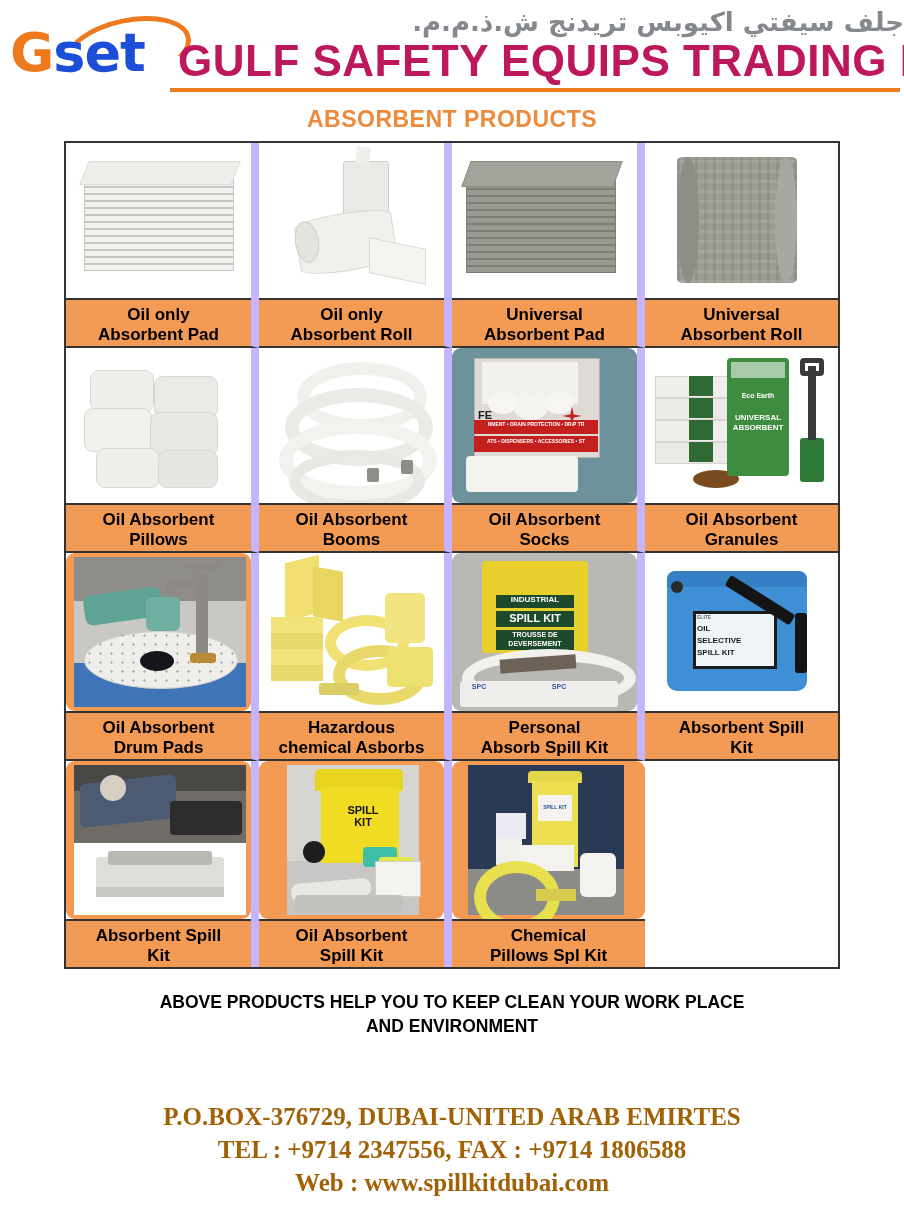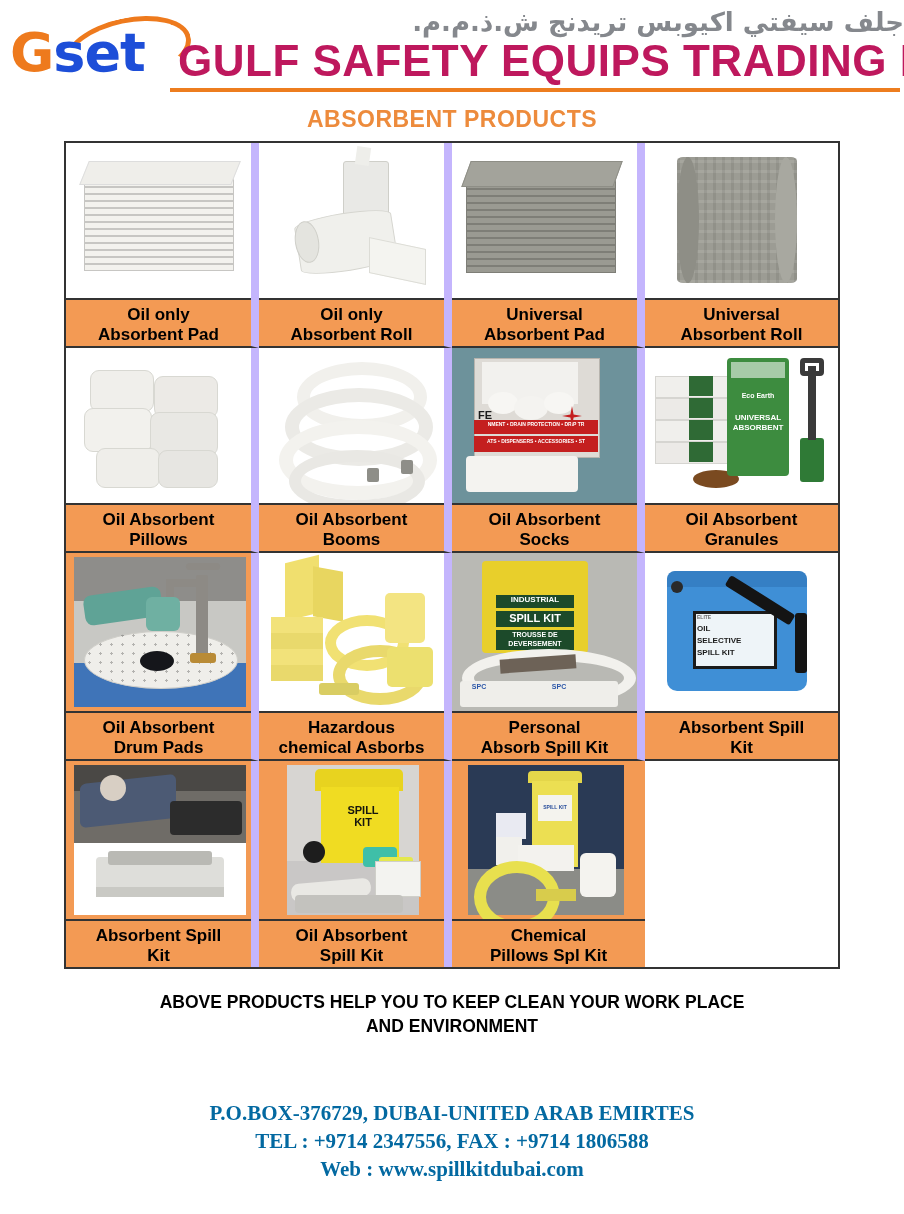--- a/index.html
+++ b/index.html
@@ -119,20 +119,21 @@
     border-bottom: 2px solid #333333;
   }
   .cell:last-child { border-right: none; }
   .grid-row:last-child .cell { border-bottom: none; }
 
   .photo {
     height: 155px;
     background: #ffffff;
     position: relative;
     overflow: hidden;
+    border-radius: 9px;
   }
   .photo.tall { height: 158px; }
   .label {
     background: #f39a54;
     border-top: 2px solid #333333;
     text-align: center;
     font-size: 17px;
     font-weight: bold;
     color: #000000;
     line-height: 1.18;
@@ -183,22 +184,22 @@
     font-weight: bold;
     color: #000000;
     font-family: "Liberation Sans", sans-serif;
     line-height: 1.35;
     margin-top: 22px;
   }
   .contact {
     text-align: center;
     font-family: "Liberation Serif", serif;
     font-weight: bold;
-    font-size: 21px;
-    color: #0369a1;
+    font-size: 25px;
+    color: #a16207;
     line-height: 1.32;
     margin-top: 62px;
   }
 </style>
 </head>
 <body>
 
 <div class="header">
   <div class="logo">
     <div class="logo-swoosh"></div>

